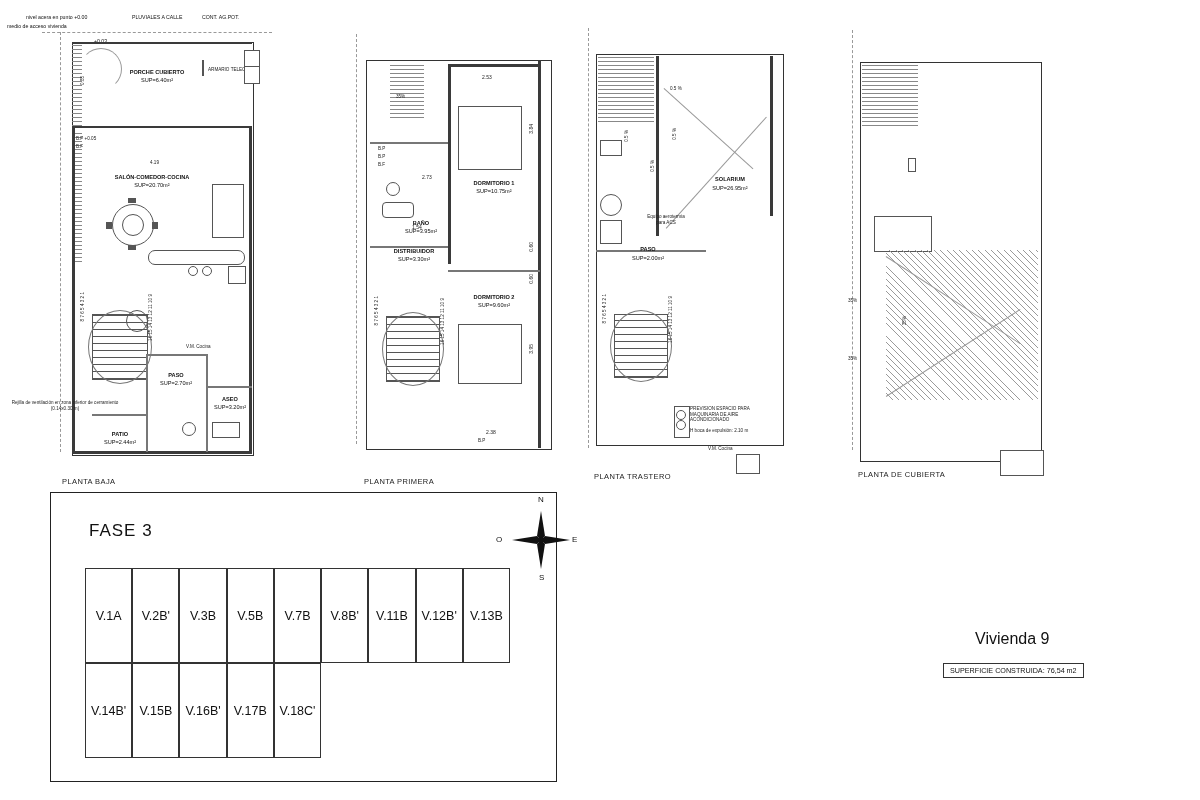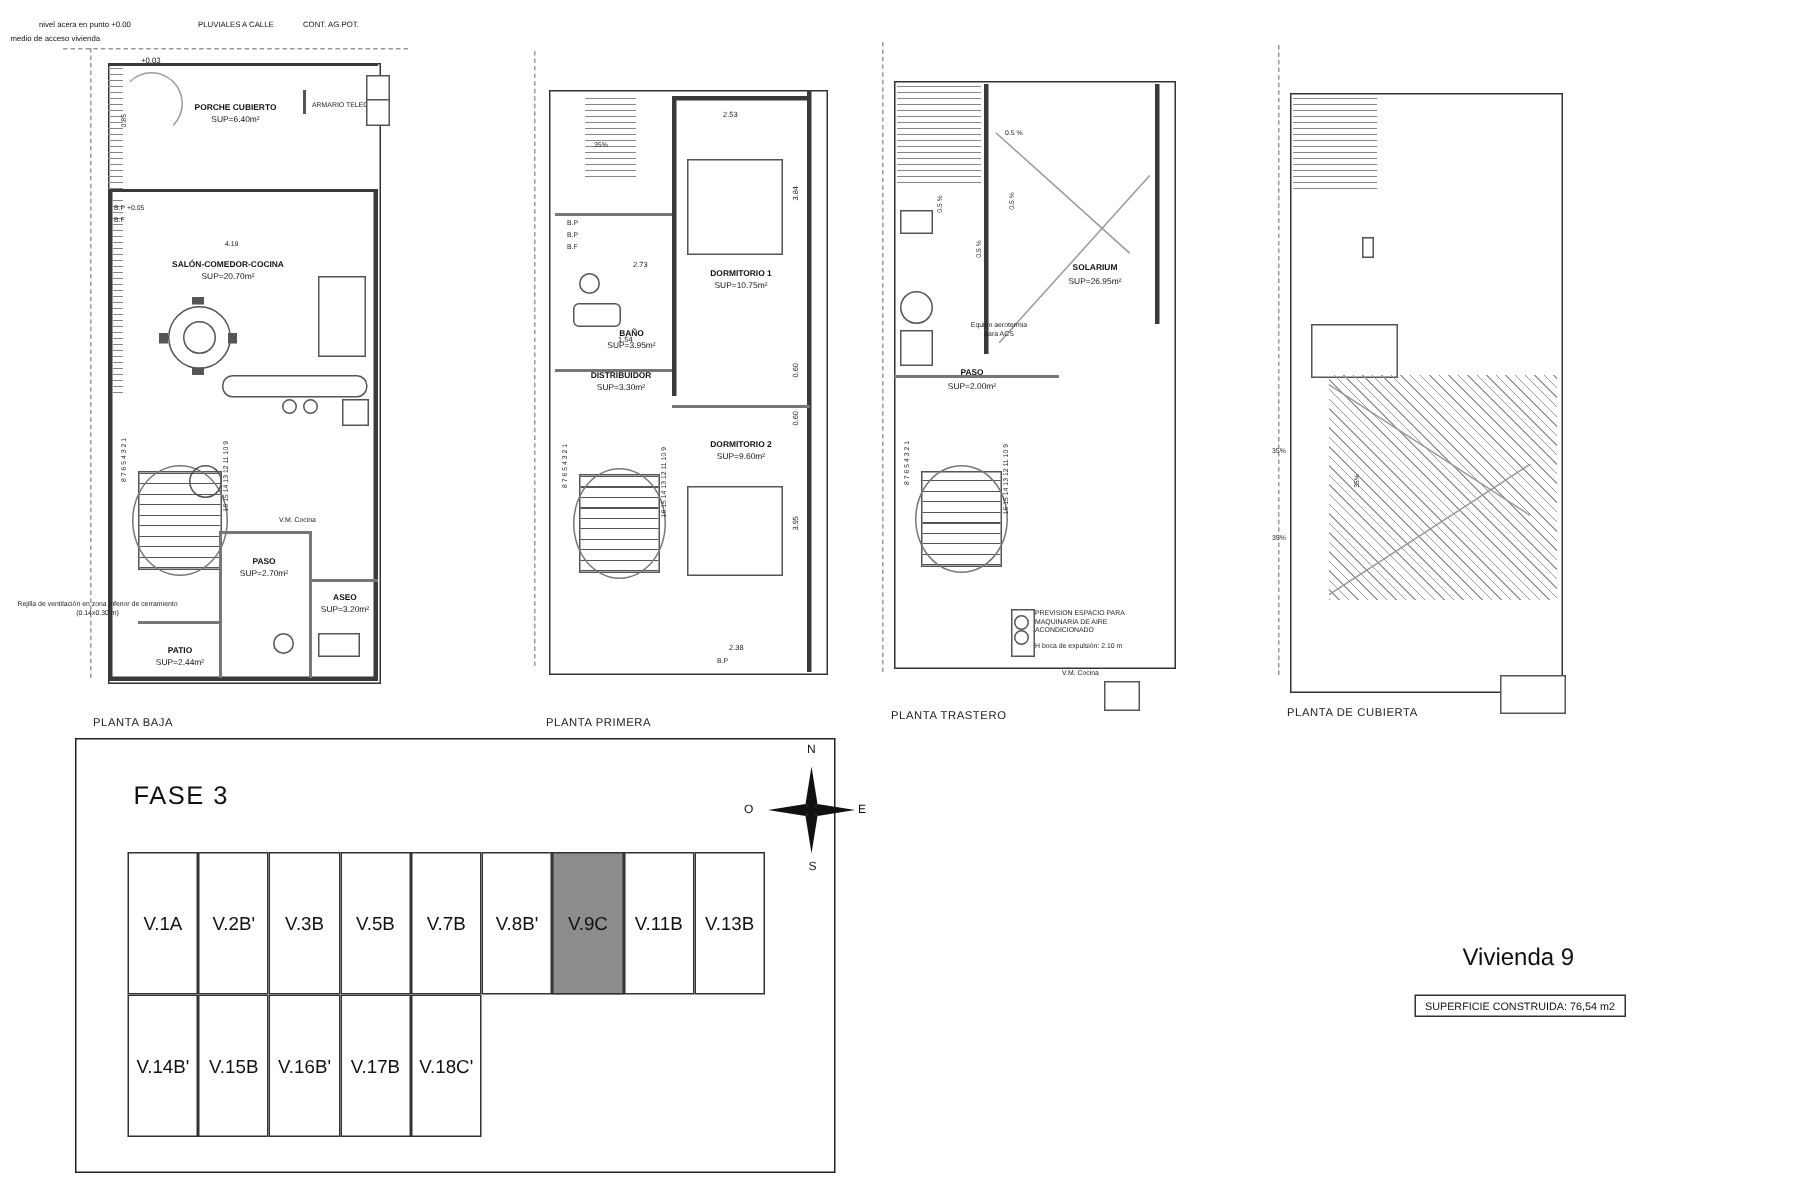--- a/index.html
+++ b/index.html
@@ -272,23 +272,23 @@
       <span class="olabel" style="left:-10px;top:30px;">O</span>
     </div>
 
     <div class="grid">
       <div class="cell">V.1A</div>
       <div class="cell">V.2B'</div>
       <div class="cell">V.3B</div>
       <div class="cell">V.5B</div>
       <div class="cell">V.7B</div>
       <div class="cell">V.8B'</div>
-      <div class="cell sel">V.9C</div>
 
       <div class="cell">V.11B</div>
+      <div class="cell">V.12B'</div>
       <div class="cell">V.13B</div>
       <div class="cell">V.14B'</div>
       <div class="cell">V.15B</div>
       <div class="cell">V.16B'</div>
       <div class="cell">V.17B</div>
       <div class="cell">V.18C'</div>
     </div>
   </div>
 
   <div class="viv">Vivienda 9</div>

